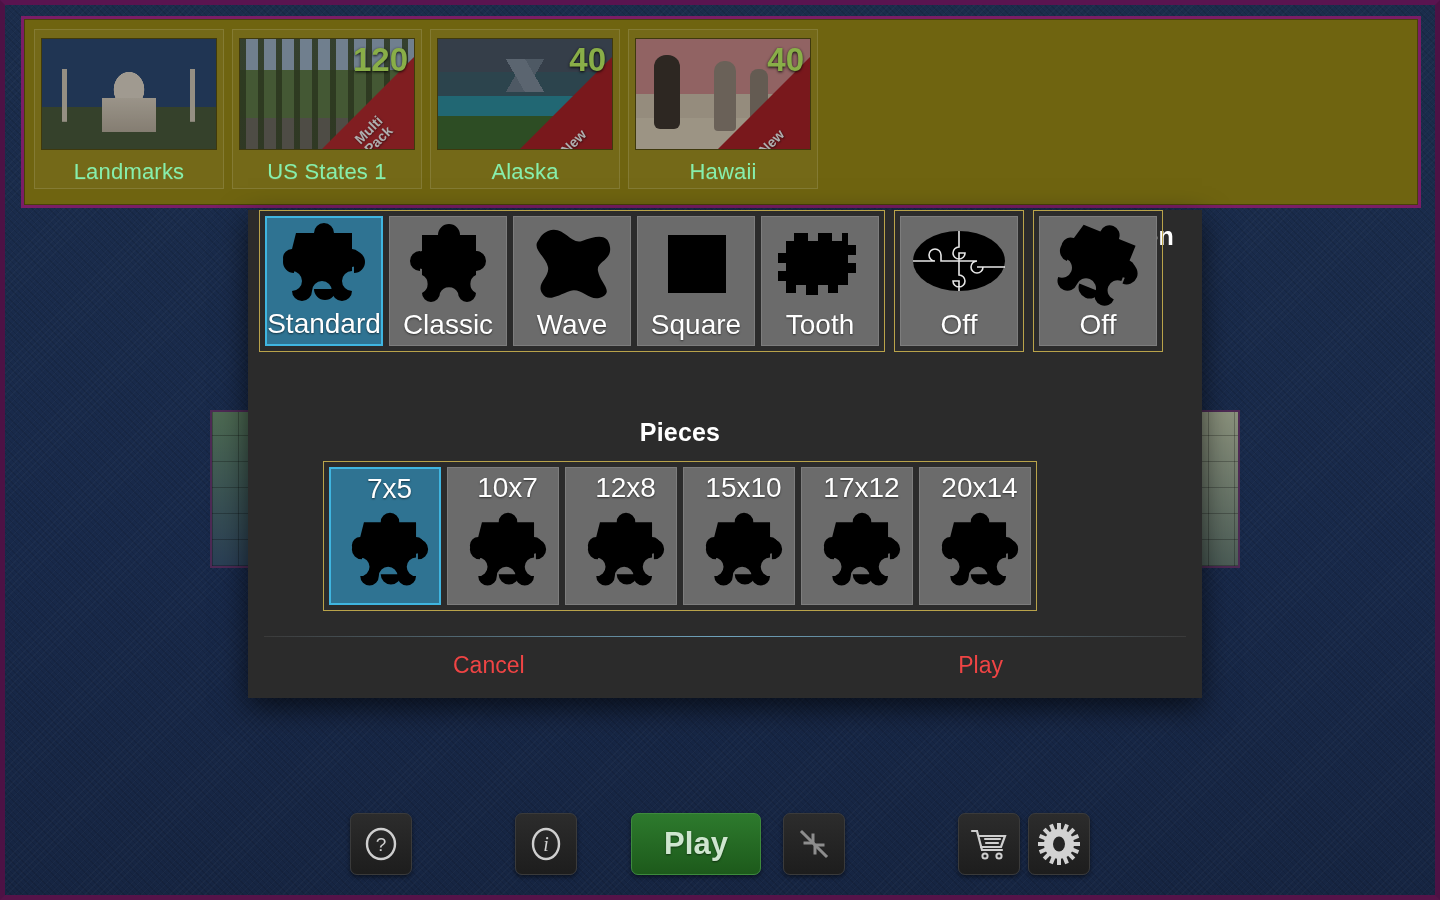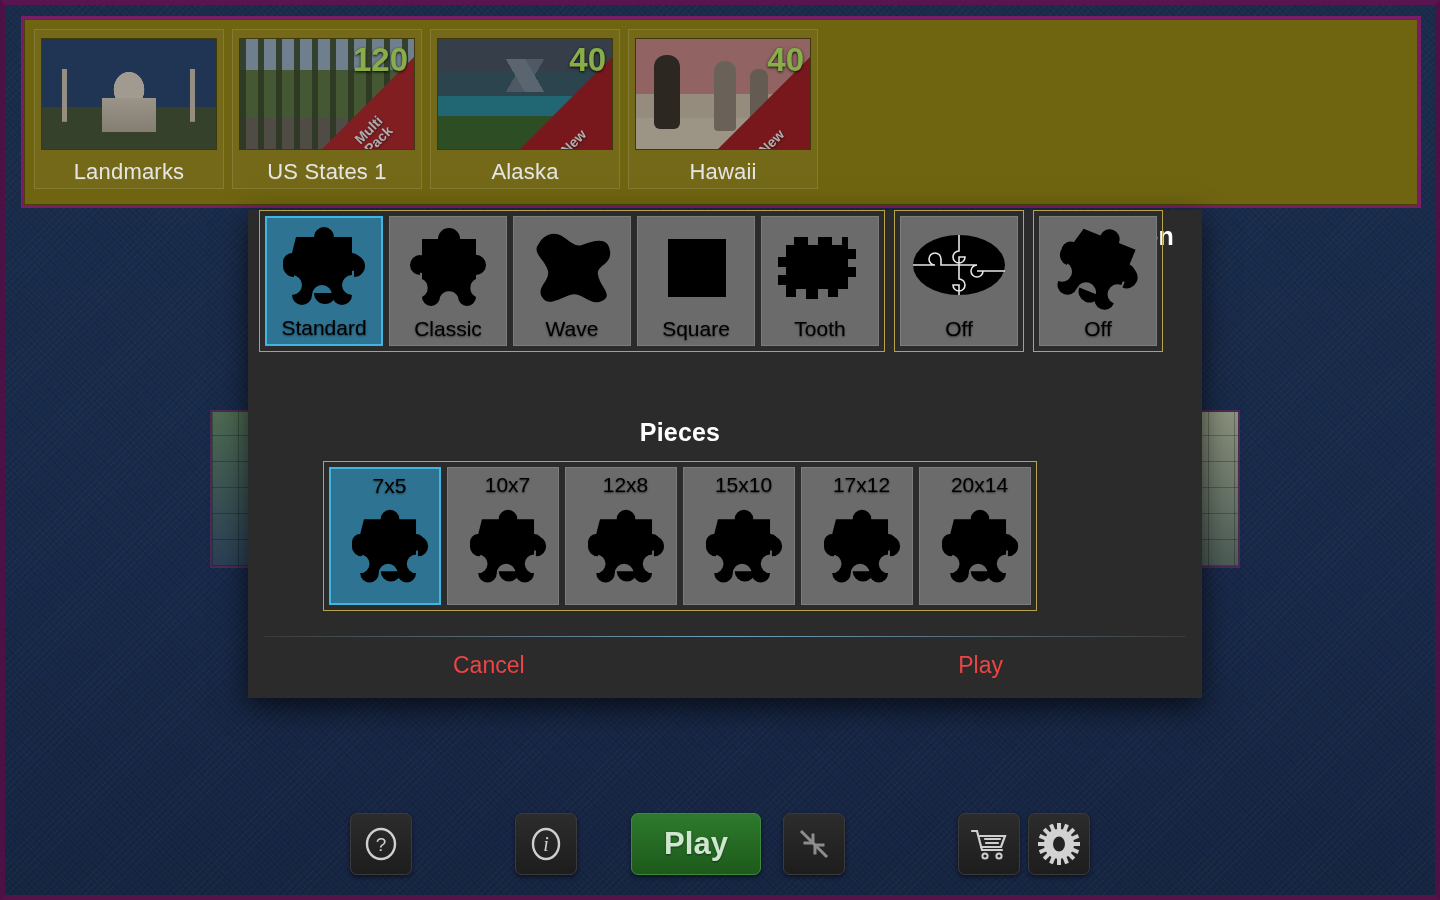--- a/index.html
+++ b/index.html
@@ -67,21 +67,21 @@
     width: 176px;
     height: 112px;
     margin-top: 8px;
     overflow: hidden;
     border: 1px solid rgba(0,0,0,0.45);
   }
   .pack-thumb .scene { position: absolute; inset: 0; }
   .pack-label {
     margin-top: 9px;
     font-size: 22px;
-    color: #e5e5e5;
+    color: #86efac;
     letter-spacing: 0.2px;
     text-shadow: 0 1px 0 rgba(255,255,255,0.07);
   }
   .badge-count {
     position: absolute;
     right: 6px; top: 2px;
     font-size: 33px;
     font-weight: bold;
     color: #bef264;
     text-shadow: 0 1px 3px rgba(0,0,0,0.9);
@@ -257,22 +257,22 @@
     border: 2px solid #3fb5e0;
   }
   .tile .glyph {
     flex: 1 1 auto;
     display: flex;
     align-items: center;
     justify-content: center;
     width: 100%;
   }
   .tile .tile-label {
-    font-size: 21px;
-    color: #000000;
+    font-size: 28px;
+    color: #ffffff;
     padding-bottom: 6px;
     line-height: 1;
     text-shadow: 0 1px 2px rgba(0,0,0,0.55);
   }
   .tile.label-top { flex-direction: column-reverse; justify-content: flex-end; }
   .tile.label-top .tile-label { padding: 6px 0 0; }
   .tile.label-top .glyph { padding-bottom: 4px; }
 
   svg { display: block; }
 

